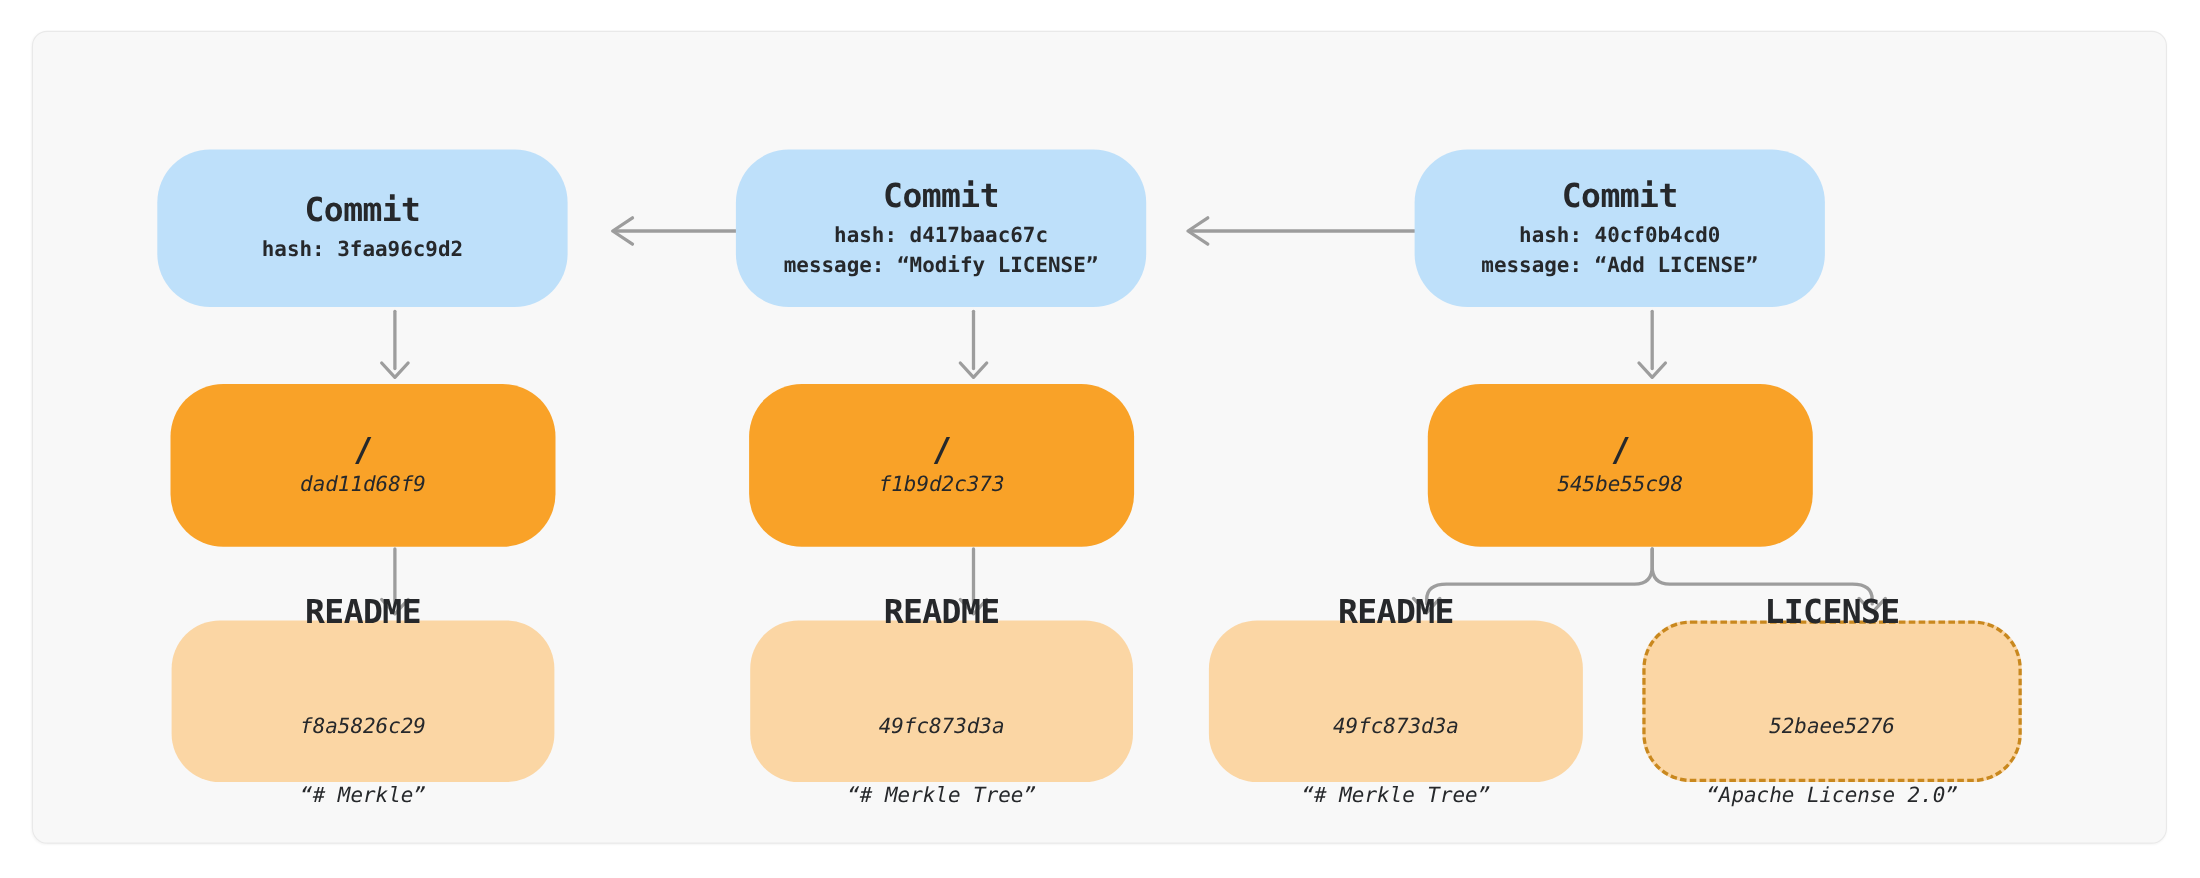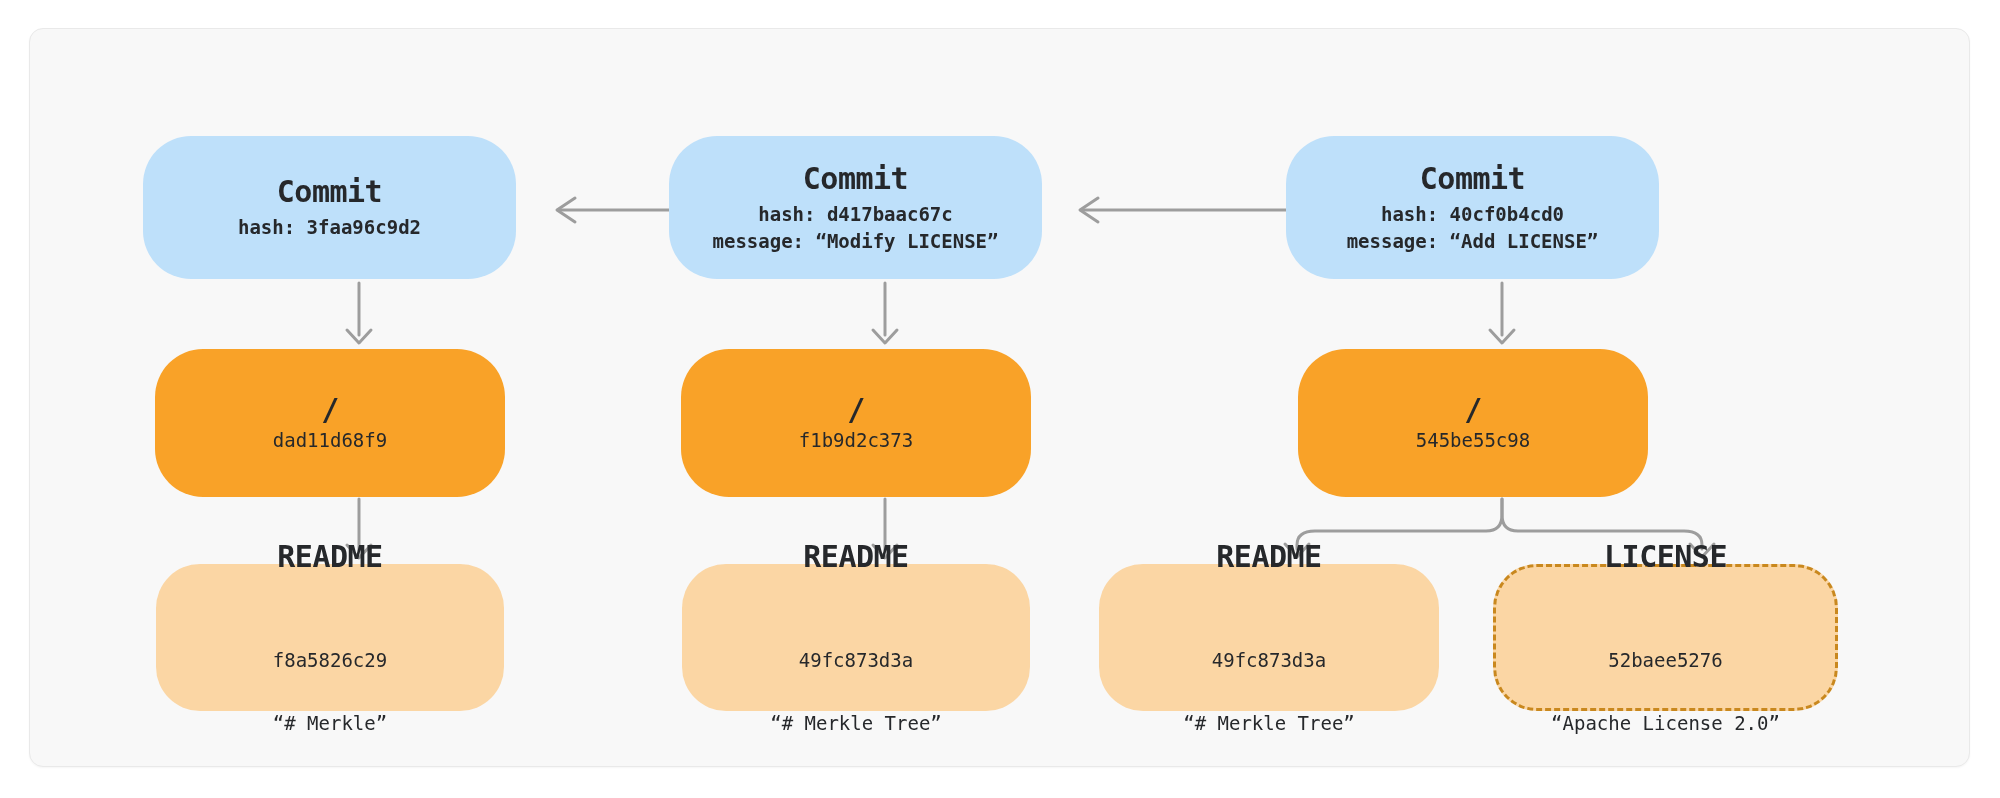--- a/index.html
+++ b/index.html
@@ -27,21 +27,21 @@
   svg.edges{position:absolute;left:0;top:0;width:2000px;height:798px;pointer-events:none;}
   svg.edges path{stroke:var(--arrow);stroke-width:3;fill:none;stroke-linecap:round;stroke-linejoin:round;}
 
   .node{
     position:absolute;
     display:flex;flex-direction:column;align-items:center;justify-content:center;
     text-align:center;
   }
   .node .title{font-size:30px;font-weight:700;line-height:36px;letter-spacing:-0.5px;}
   .node .line{font-size:19px;line-height:27px;font-weight:700;}
-  .node .line.light{font-weight:500;}
+  .node .line.light{font-weight:500;font-style:italic;}
 
   .node.commit{
     width:373px;height:143px;top:107px;
     background:var(--commit-fill);
     border-radius:48px;
   }
   .node.tree{
     width:350px;height:148px;top:320px;
     background:var(--tree-fill);
     border-radius:48px;

